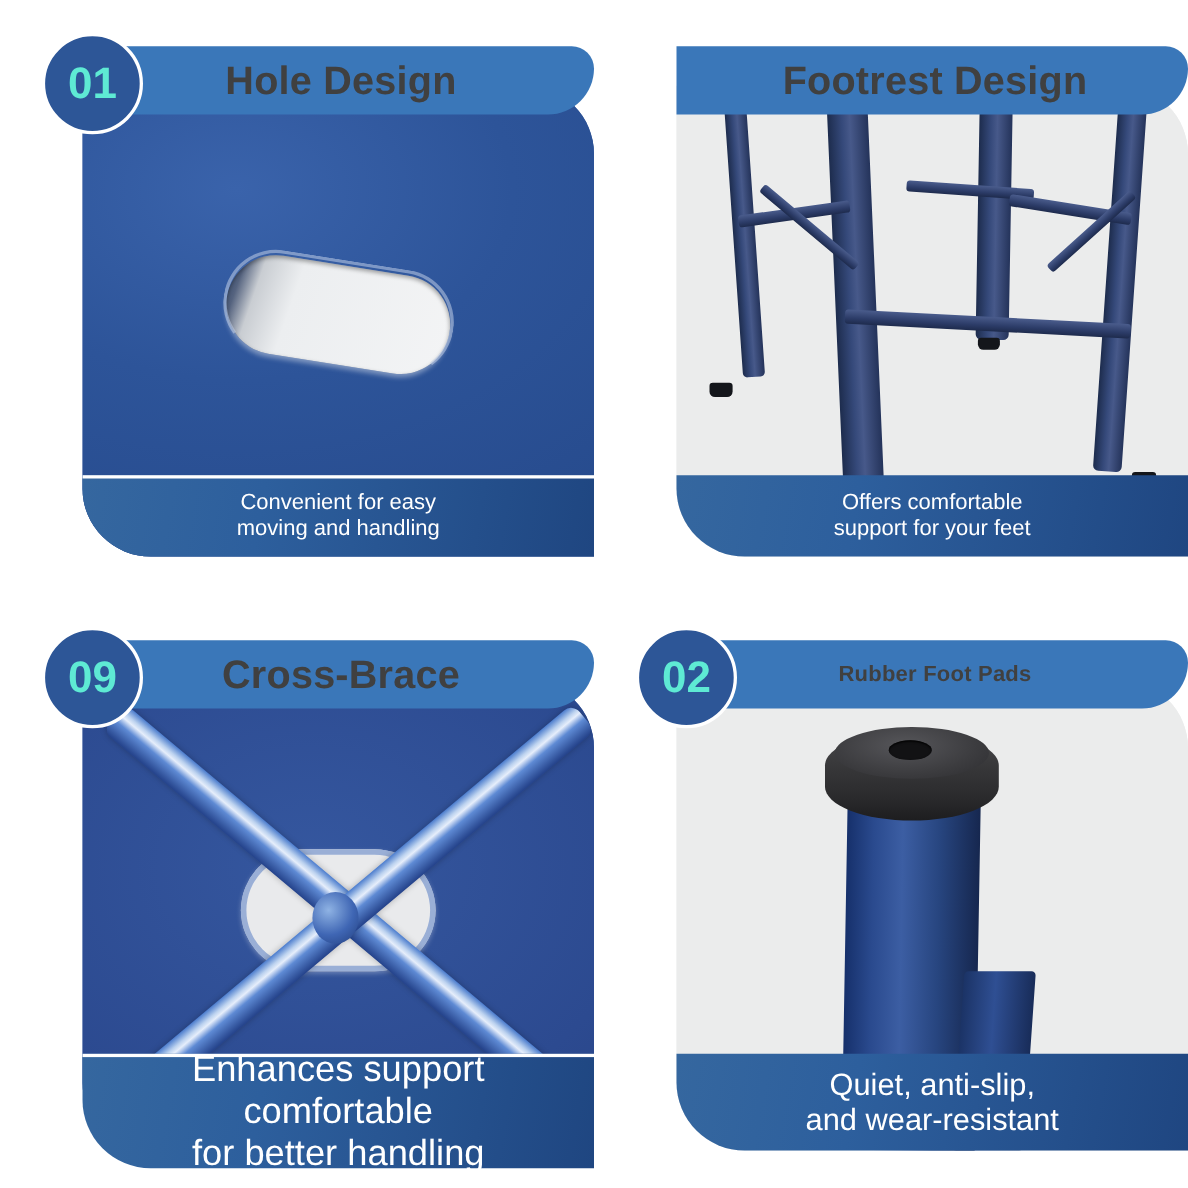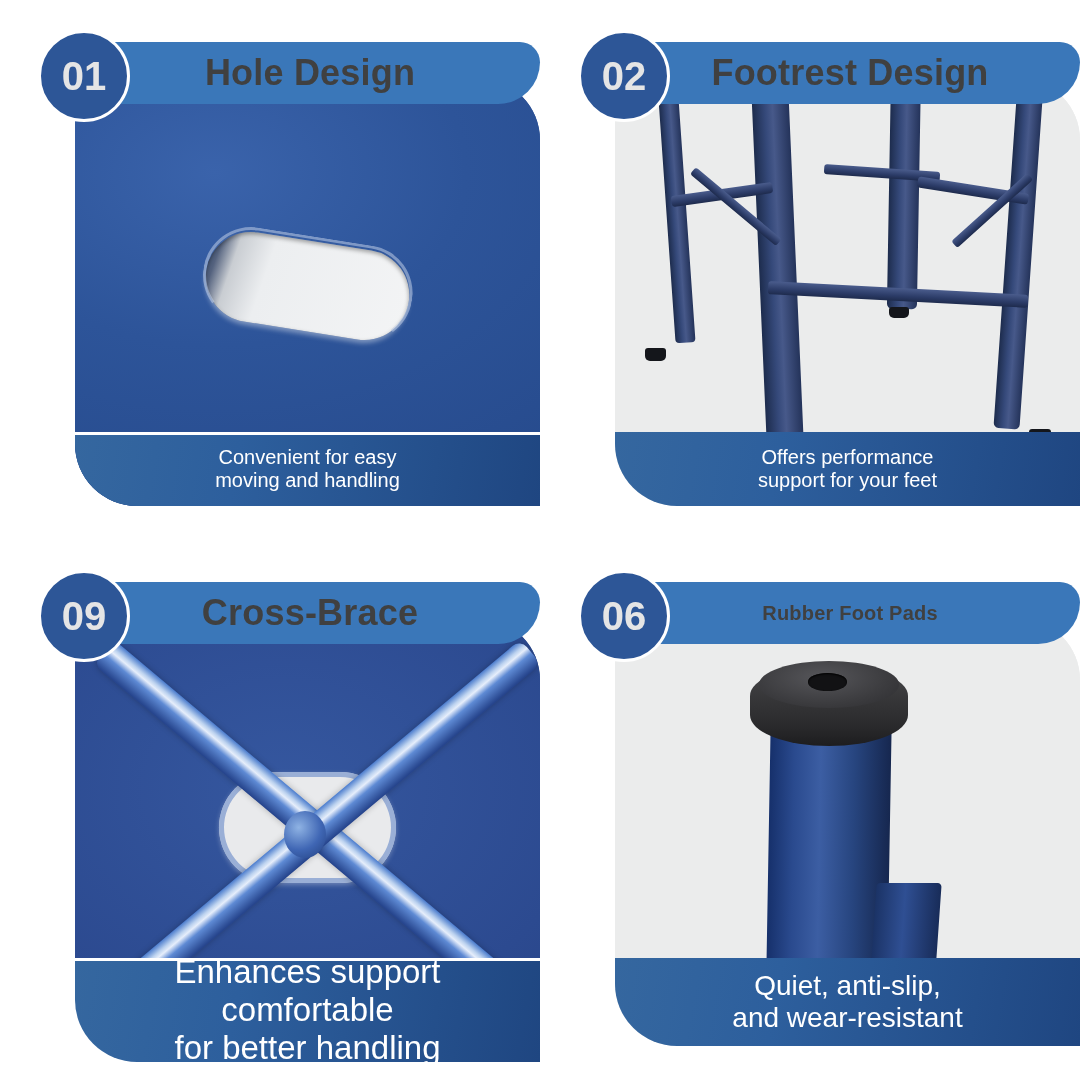--- a/index.html
+++ b/index.html
@@ -43,21 +43,21 @@
   .htitle.sm{font-size:20px;}
 
   
   .badge{
     position:absolute;left:38px;top:30px;width:92px;height:92px;
     border-radius:50%;
     background:#2d5697;
     border:3px solid #ffffff;
     box-sizing:border-box;
     display:flex;align-items:center;justify-content:center;
-    color:#e5e5e5;font-size:40px;font-weight:bold;
+    color:#5eead4;font-size:40px;font-weight:bold;
     z-index:6;
   }
 
   
   .cap{
     position:absolute;left:75px;top:432px;width:465px;height:74px;
     background:linear-gradient(100deg,#35679f 0%,#2d5f9d 35%,#1f4681 100%);
     border-radius:0 0 0 62px;
     display:flex;align-items:center;justify-content:center;
     text-align:center;
@@ -194,24 +194,23 @@
         <div class="rail" style="left:70%;top:30%;width:22%;height:2%;transform:rotate(-42deg);"></div>
 
         <div class="cap-blk" style="left:6.5%;top:63%;width:4.5%;height:3.2%;"></div>
         <div class="cap-blk" style="left:59%;top:53.5%;width:4.2%;height:2.6%;"></div>
         <div class="cap-blk" style="left:89%;top:82%;width:4.8%;height:3%;"></div>
         <div class="cap-blk" style="left:32%;top:93%;width:6%;height:3.5%;"></div>
       </div>
     </div>
     <div class="hbar"></div>
     <div class="htitle">Footrest Design</div>
-    <div class="badge">02</div>
     <div class="cap">
       <span>
-        <span>Offers performance</span><br>
+        <span>Offers comfortable</span><br>
         <span>support for your feet</span>
       </span>
     </div>
   </div>
 
   <div class="card">
     <div class="body dark">
       <div class="ph">
         <div class="seat3"></div>
         <div class="oval3"></div>
@@ -239,21 +238,21 @@
         <div class="bg-gray"></div>
         <div class="leg4"></div>
         <div class="leg4b"></div>
         <div class="rcap"></div>
         <div class="rcap-top"></div>
         <div class="rhole"></div>
       </div>
     </div>
     <div class="hbar"></div>
     <div class="htitle sm">Rubber Foot Pads</div>
-    <div class="badge">06</div>
+    <div class="badge">02</div>
     <div class="cap tall">
       <span>
         <span>Quiet, anti-slip,</span><br>
         <span>and wear-resistant</span>
       </span>
     </div>
   </div>
 
 </div>
 

